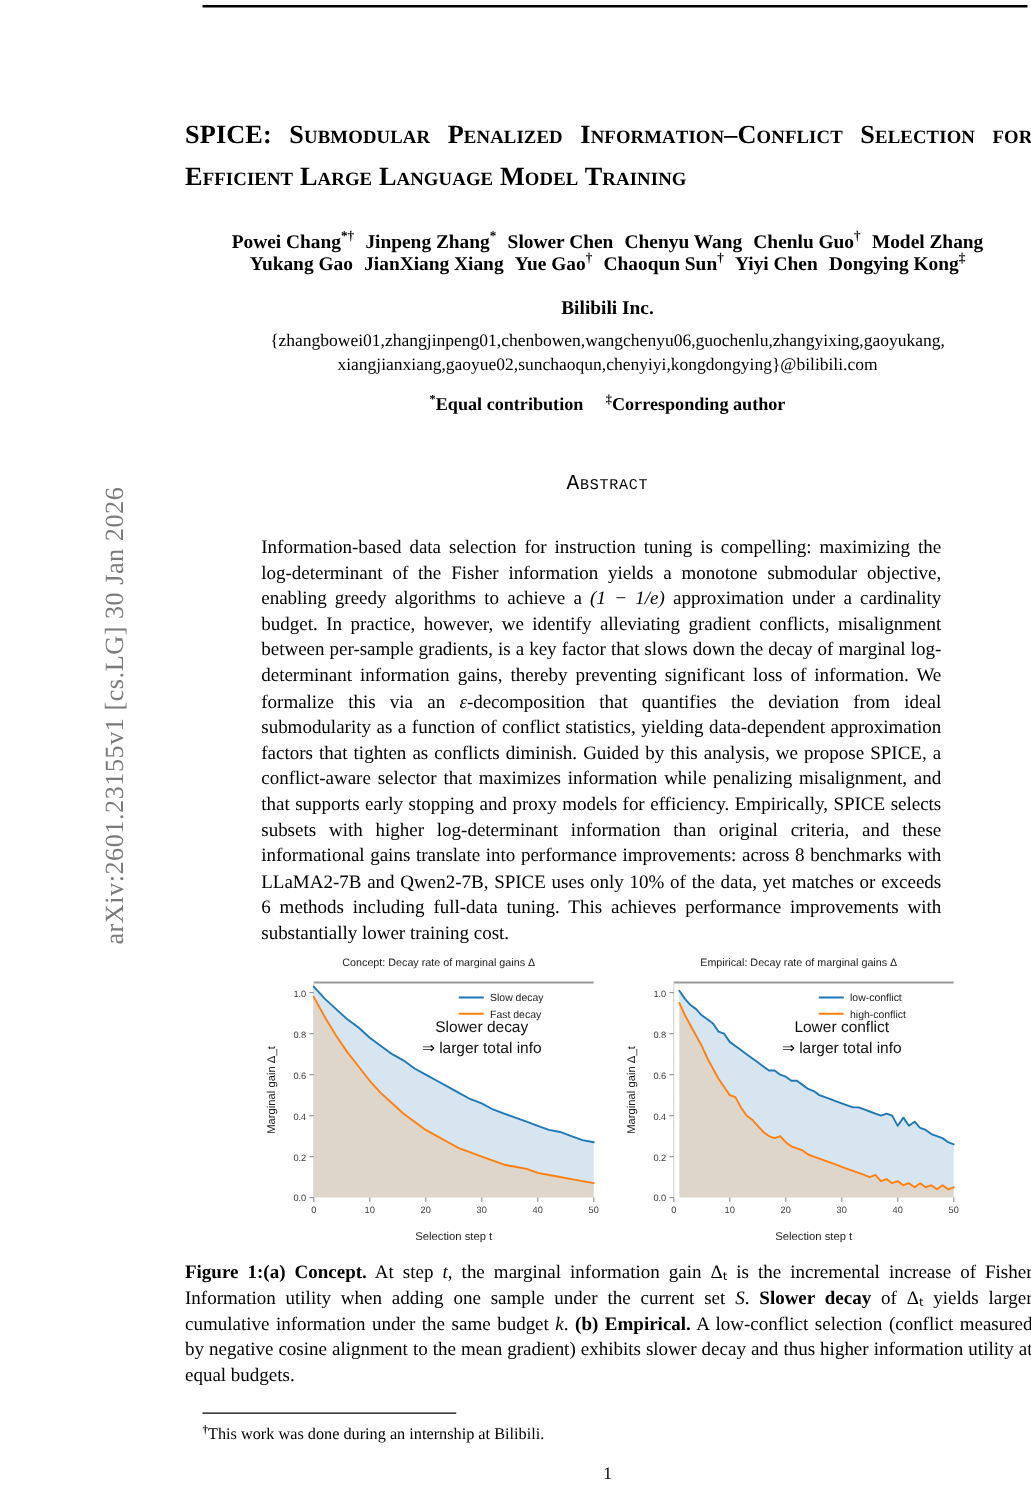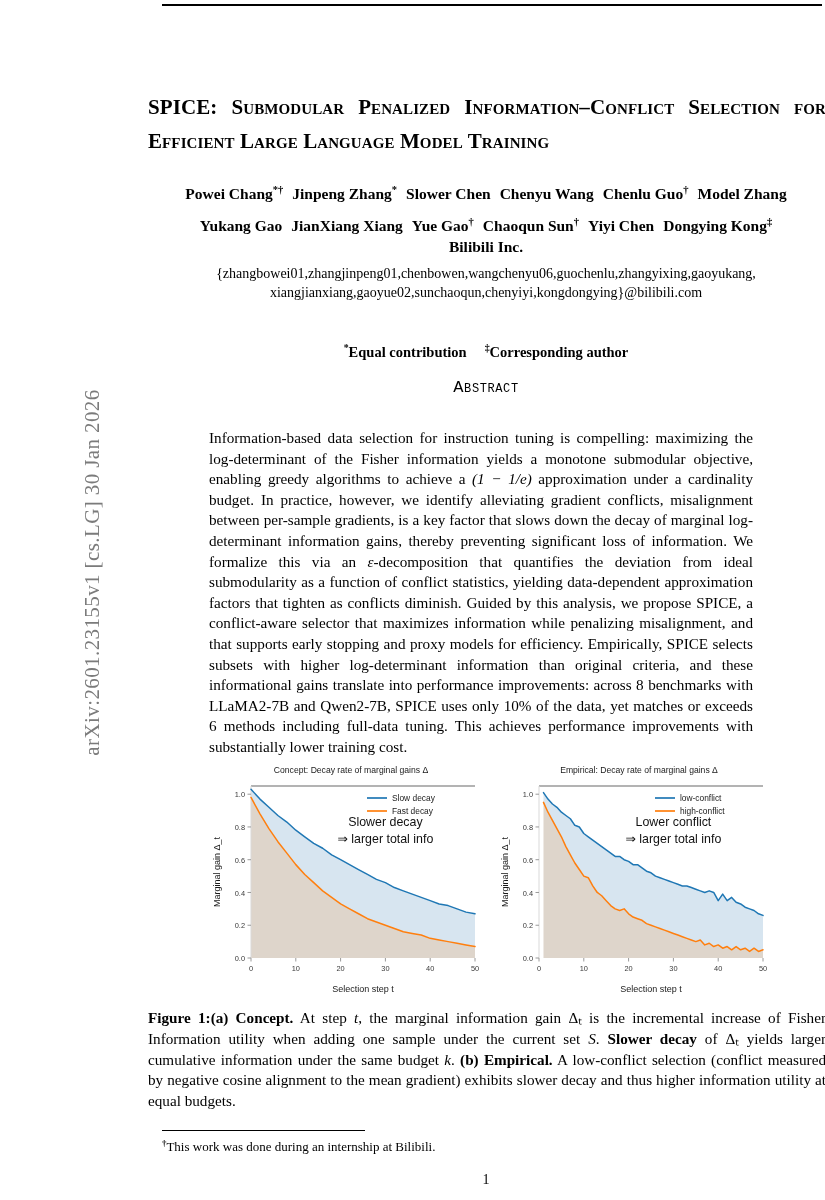--- a/index.html
+++ b/index.html
@@ -49,39 +49,39 @@
   #title .plain { font-variant:normal; }
 
   
   .authors {
     position:absolute; left:0; width:678px;
     text-align:center;
     font-weight:bold;
     font-size:15.5px;
   }
   #authors-line-1 { top:184px; }
-  #authors-line-2 { top:216px;font-family:Liberation Serif, serif; }
+  #authors-line-2 { top:202px;font-family:Liberation Serif, serif; }
   .authors .gap { display:inline-block; width:9px; }
   sup { font-size:.68em; vertical-align:super; font-weight:bold; }
 
   #affiliation {
     position:absolute; left:0; top:238px; width:678px;
     text-align:center; font-weight:bold; font-size:15.5px;
   }
 
   .emails {
     position:absolute; left:0; width:678px;
     text-align:center; font-size:14px;
   }
   #email-line-1 { top:266px; }
   #email-line-2 { top:285px; }
 
   #contrib-note {
     position:absolute; left:0; top:314px; width:678px;
-    text-align:center; font-weight:bold; font-size:14.5px;margin-top:28px;
+    text-align:center; font-weight:bold; font-size:14.5px;
   }
   #contrib-note .sep { display:inline-block; width:18px; }
 
   
   #abstract-heading {
     position:absolute; left:0; top:378px; width:678px;
     text-align:center;
     font-variant:small-caps;
     font-size:17px;
     letter-spacing:.6px;

